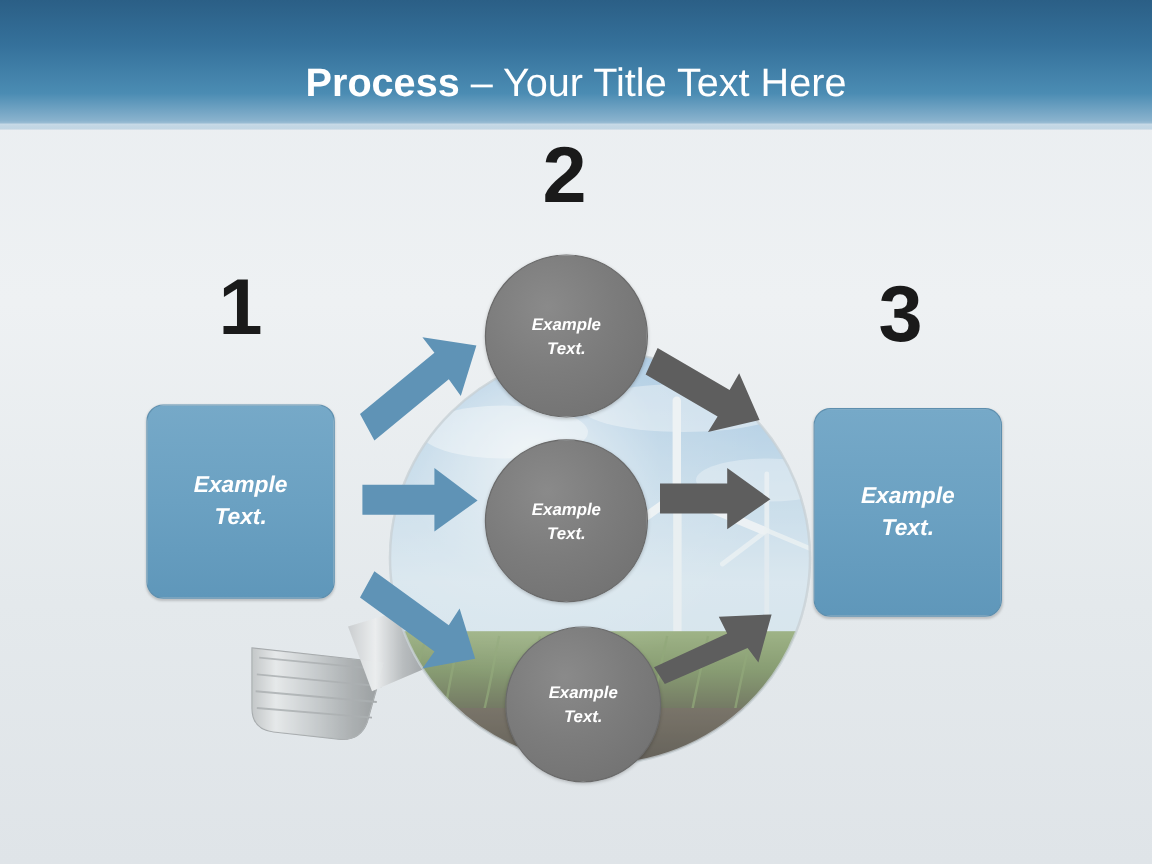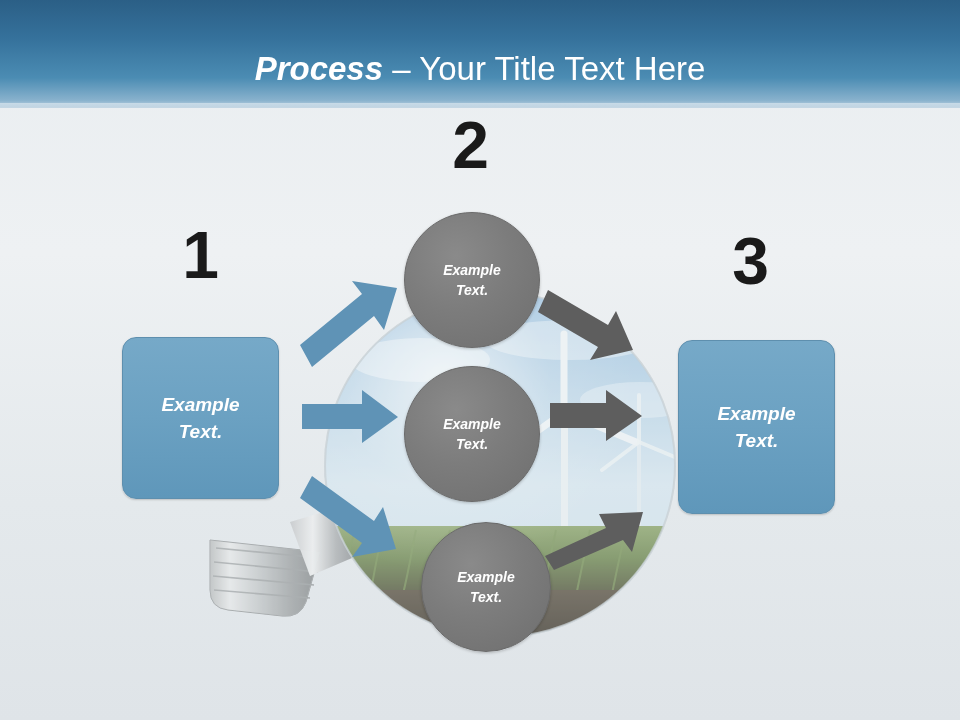--- a/index.html
+++ b/index.html
@@ -42,21 +42,20 @@
     top: 50px;
     width: 960px;
     text-align: center;
     font-size: 33px;
     line-height: 38px;
     color: #ffffff;
     white-space: nowrap;
   }
   #title .bold {
     font-weight: bold;
-    font-style: italic;
   }
   #title .light {
     font-weight: normal;
   }
 
   
   #bulb {
     position: absolute;
     left: 170px;
     top: 290px;

